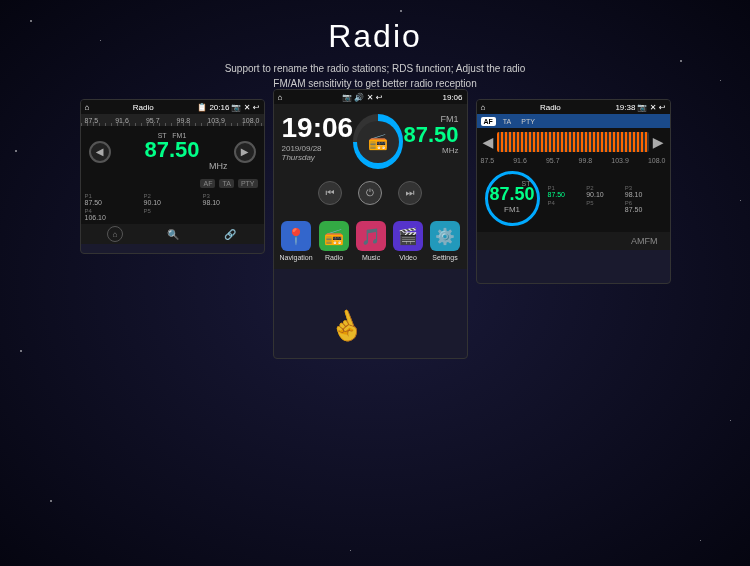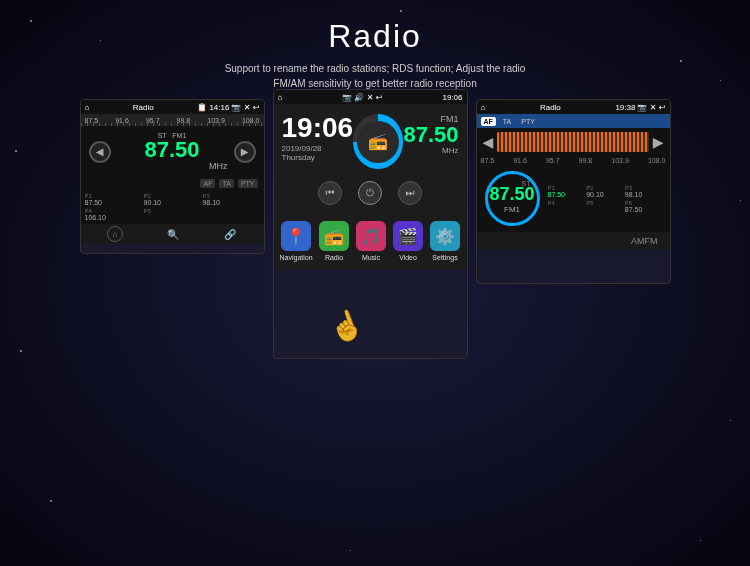--- a/index.html
+++ b/index.html
@@ -220,20 +220,21 @@
       line-height: 1;
     }
     .date-display {
       font-size: 8px;
       color: #aaa;
       margin-top: 2px;
     }
     .day-display {
       font-size: 8px;
       color: #aaa;
+      font-style: italic;
     }
 
     .radio-icon-circle {
       width: 55px;
       height: 55px;
       border-radius: 50%;
       background: conic-gradient(#00aaff 0deg, #00aaff 270deg, #333 270deg);
       display: flex;
       align-items: center;
       justify-content: center;
@@ -462,21 +463,21 @@
 
   <div class="screenshots">
 
     <div class="screen screen-left">
 
       <div class="screen-header">
         <span>⌂</span>
         <span>Radio</span>
         <span>
           <span>📋</span>
-          <span>14:16</span>
+          <span>20:16</span>
           <span>📷</span>
           <span>✕</span>
           <span>↩</span>
         </span>
       </div>
 
       <div class="freq-bar-left">
         <span>87.5</span>
         <span>91.6</span>
         <span>95.7</span>

